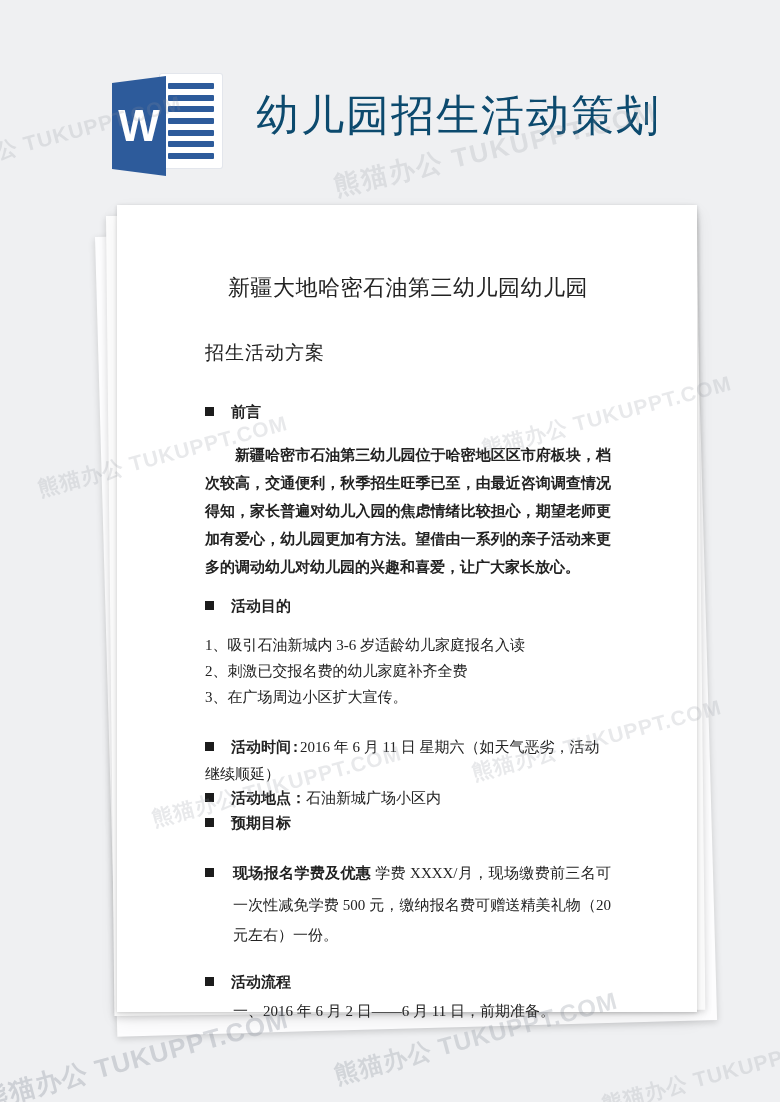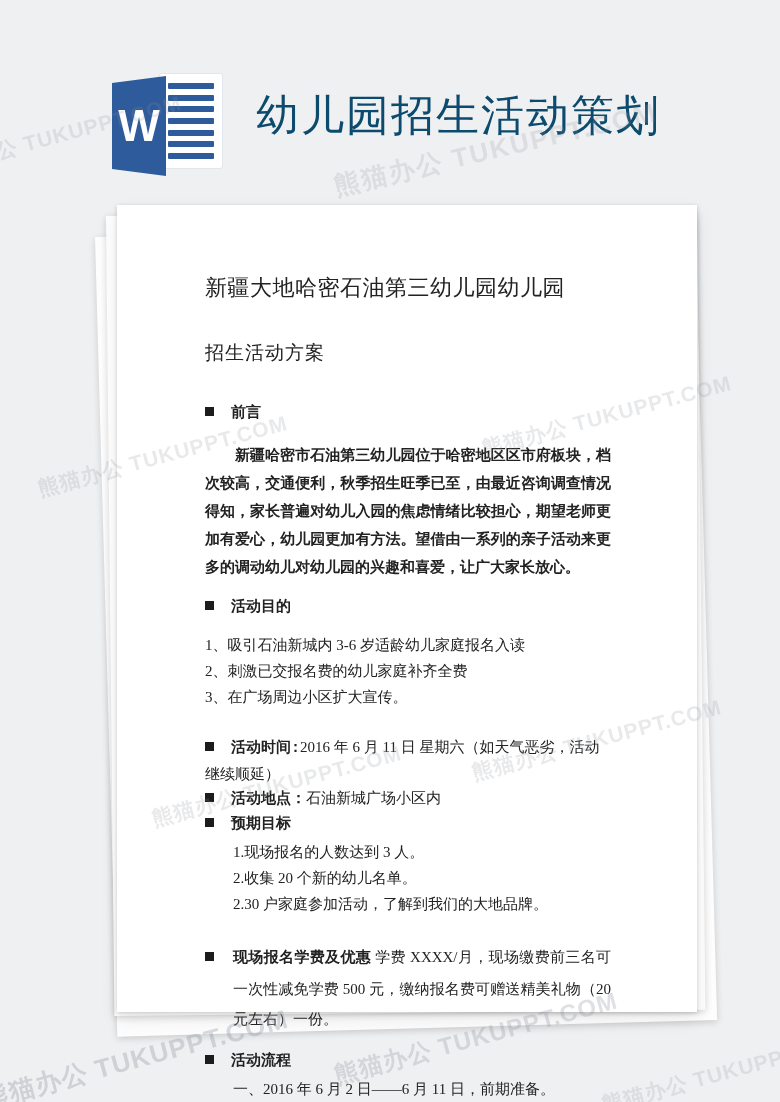--- a/index.html
+++ b/index.html
@@ -40,28 +40,28 @@
   .sheet-b{left:95px;top:237px;width:600px;height:800px;transform:rotate(-1.6deg);z-index:1;}
   .sheet-a{left:106px;top:216px;width:591px;height:800px;transform:rotate(-0.6deg);z-index:1;background:#fefefe;}
   .page{
     position:absolute;left:117px;top:205px;width:580px;height:807px;z-index:2;
     background:#ffffff;box-sizing:border-box;padding:0 86px 0 88px;
     box-shadow:0 1px 4px rgba(0,0,0,0.18),0 8px 18px rgba(0,0,0,0.07);
     color:#222;font-size:15px;
   }
 
   
-  .doc-title{margin:68px 0 0;font-size:22px;font-weight:normal;letter-spacing:0.5px;white-space:nowrap;}
+  .doc-title{margin:68px 0 0;font-size:22px;font-weight:normal;letter-spacing:0.5px;white-space:nowrap;text-align:center;}
   .doc-subtitle{margin-top:37px;text-align:left;font-size:19px;letter-spacing:1px;}
   .sq{display:inline-block;width:9px;height:9px;background:#1c1c1c;margin-right:17px;vertical-align:1px;}
   .sec-heading{font-family:"Liberation Sans","DejaVu Sans",sans-serif;font-weight:bold;font-size:15px;line-height:20px;}
   .mt-a{margin-top:36px;}   
   .mt-b{margin-top:15px;}   
   .mt-c{margin-top:25px;}   
-  .mt-d{margin-top:16px;}   
+  .mt-d{margin-top:22px;}   
   .body-para{margin:19px 0 0;line-height:28px;text-align:justify;text-indent:2em;font-weight:bold;}
   .plain-list{margin-top:16px;line-height:26px;}
   .sub-list{margin-top:6px;line-height:26px;padding-left:28px;}
   .sec-inline{line-height:24.5px;}
   .sec-inline b,.hang-para b{font-family:Liberation Mono, monospace;font-size:15px;}
   .hang-para{position:relative;margin-top:25px;padding-left:28px;line-height:30px;text-align:justify;}
   .hang-para .sq{position:absolute;left:0;top:10px;}
 
   
   .wm{
@@ -124,25 +124,20 @@
 
     <div class="sec-inline mt-c">
       <span class="sq"></span><b>活动时间:</b><span>2016 年 6 月 11 日 星期六（如天气恶劣，活动继续顺延）</span>
     </div>
     <div class="sec-inline">
       <span class="sq"></span><b>活动地点：</b><span>石油新城广场小区内</span>
     </div>
     <div class="sec-heading">
       <span class="sq"></span><span>预期目标</span>
     </div>
-    <div class="sub-list">
-      <div>1.现场报名的人数达到 3 人。</div>
-      <div>2.收集 20 个新的幼儿名单。</div>
-      <div>2.30 户家庭参加活动，了解到我们的大地品牌。</div>
-    </div>
 
     <div class="hang-para">
       <span class="sq"></span><b>现场报名学费及优惠</b> <span>学费 XXXX/月，现场缴费前三名可一次性减免学费 500 元，缴纳报名费可赠送精美礼物（20 元左右）一份。</span>
     </div>
 
     <div class="sec-heading mt-d">
       <span class="sq"></span><span>活动流程</span>
     </div>
     <div class="sub-list">
       <div>一、2016 年 6 月 2 日——6 月 11 日，前期准备。</div>

